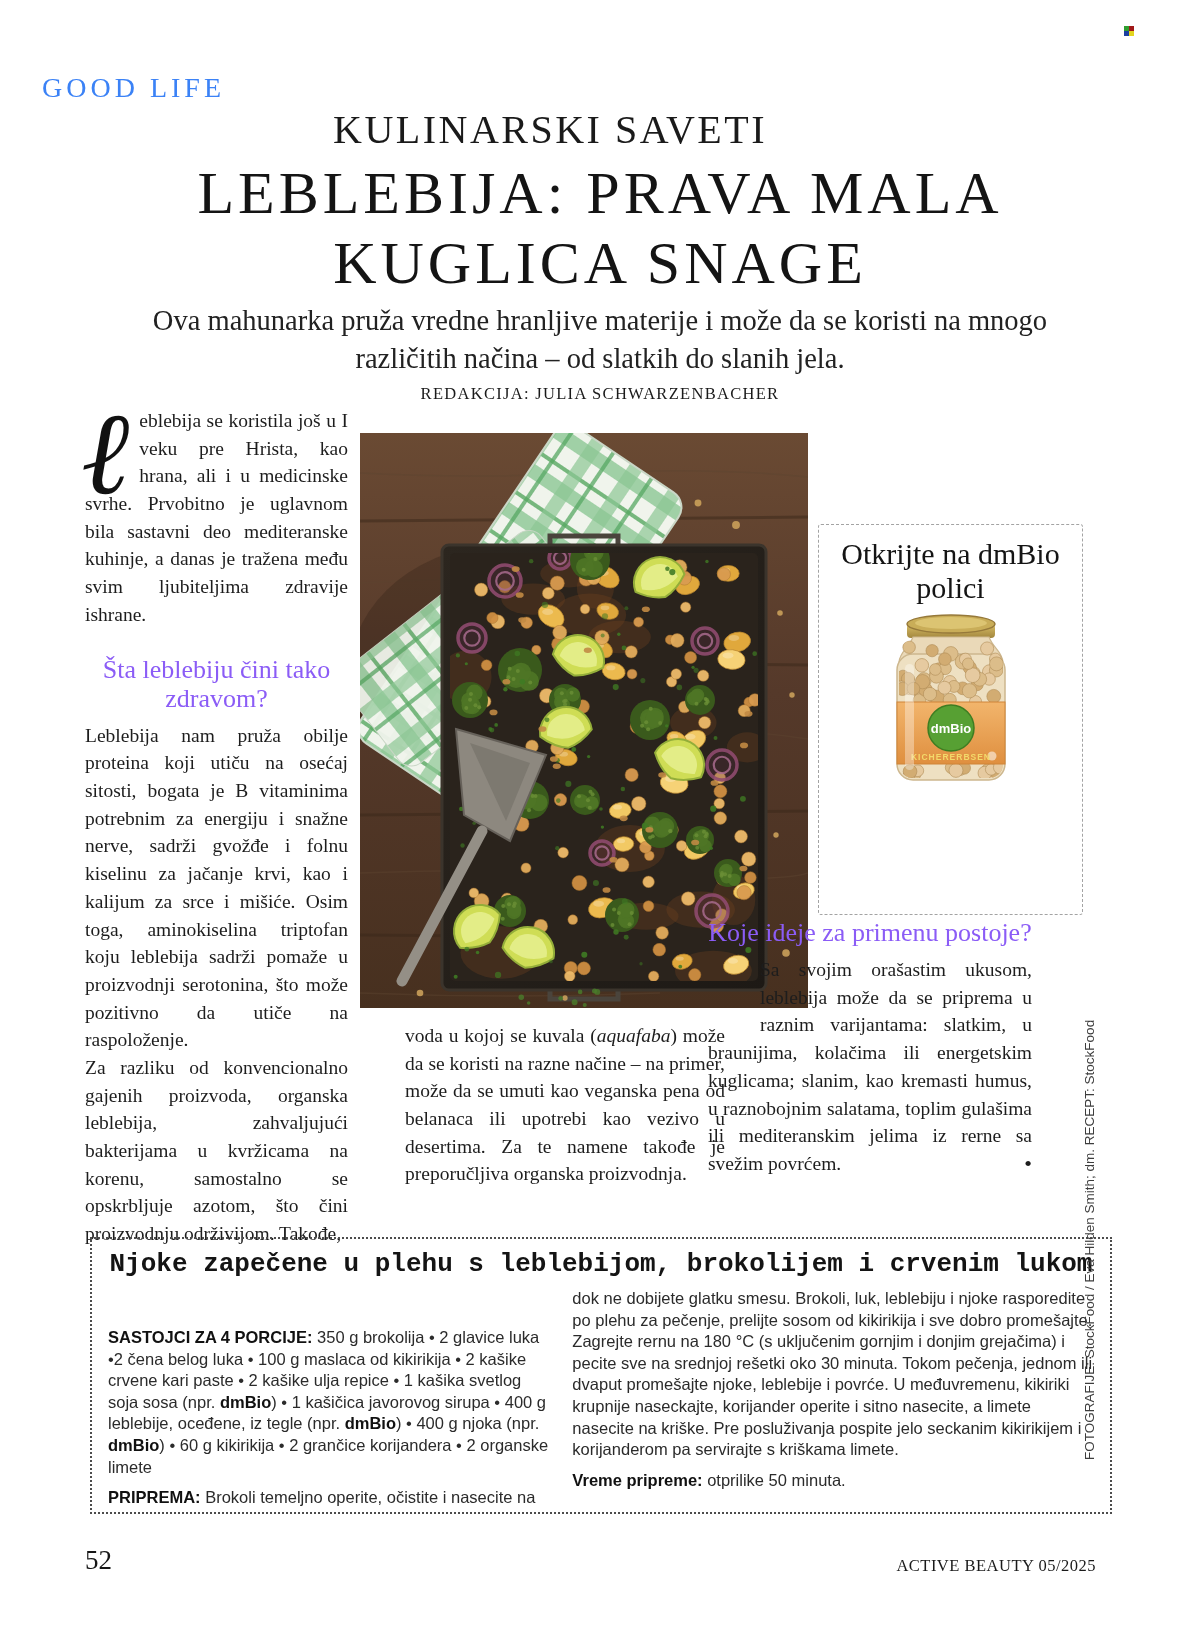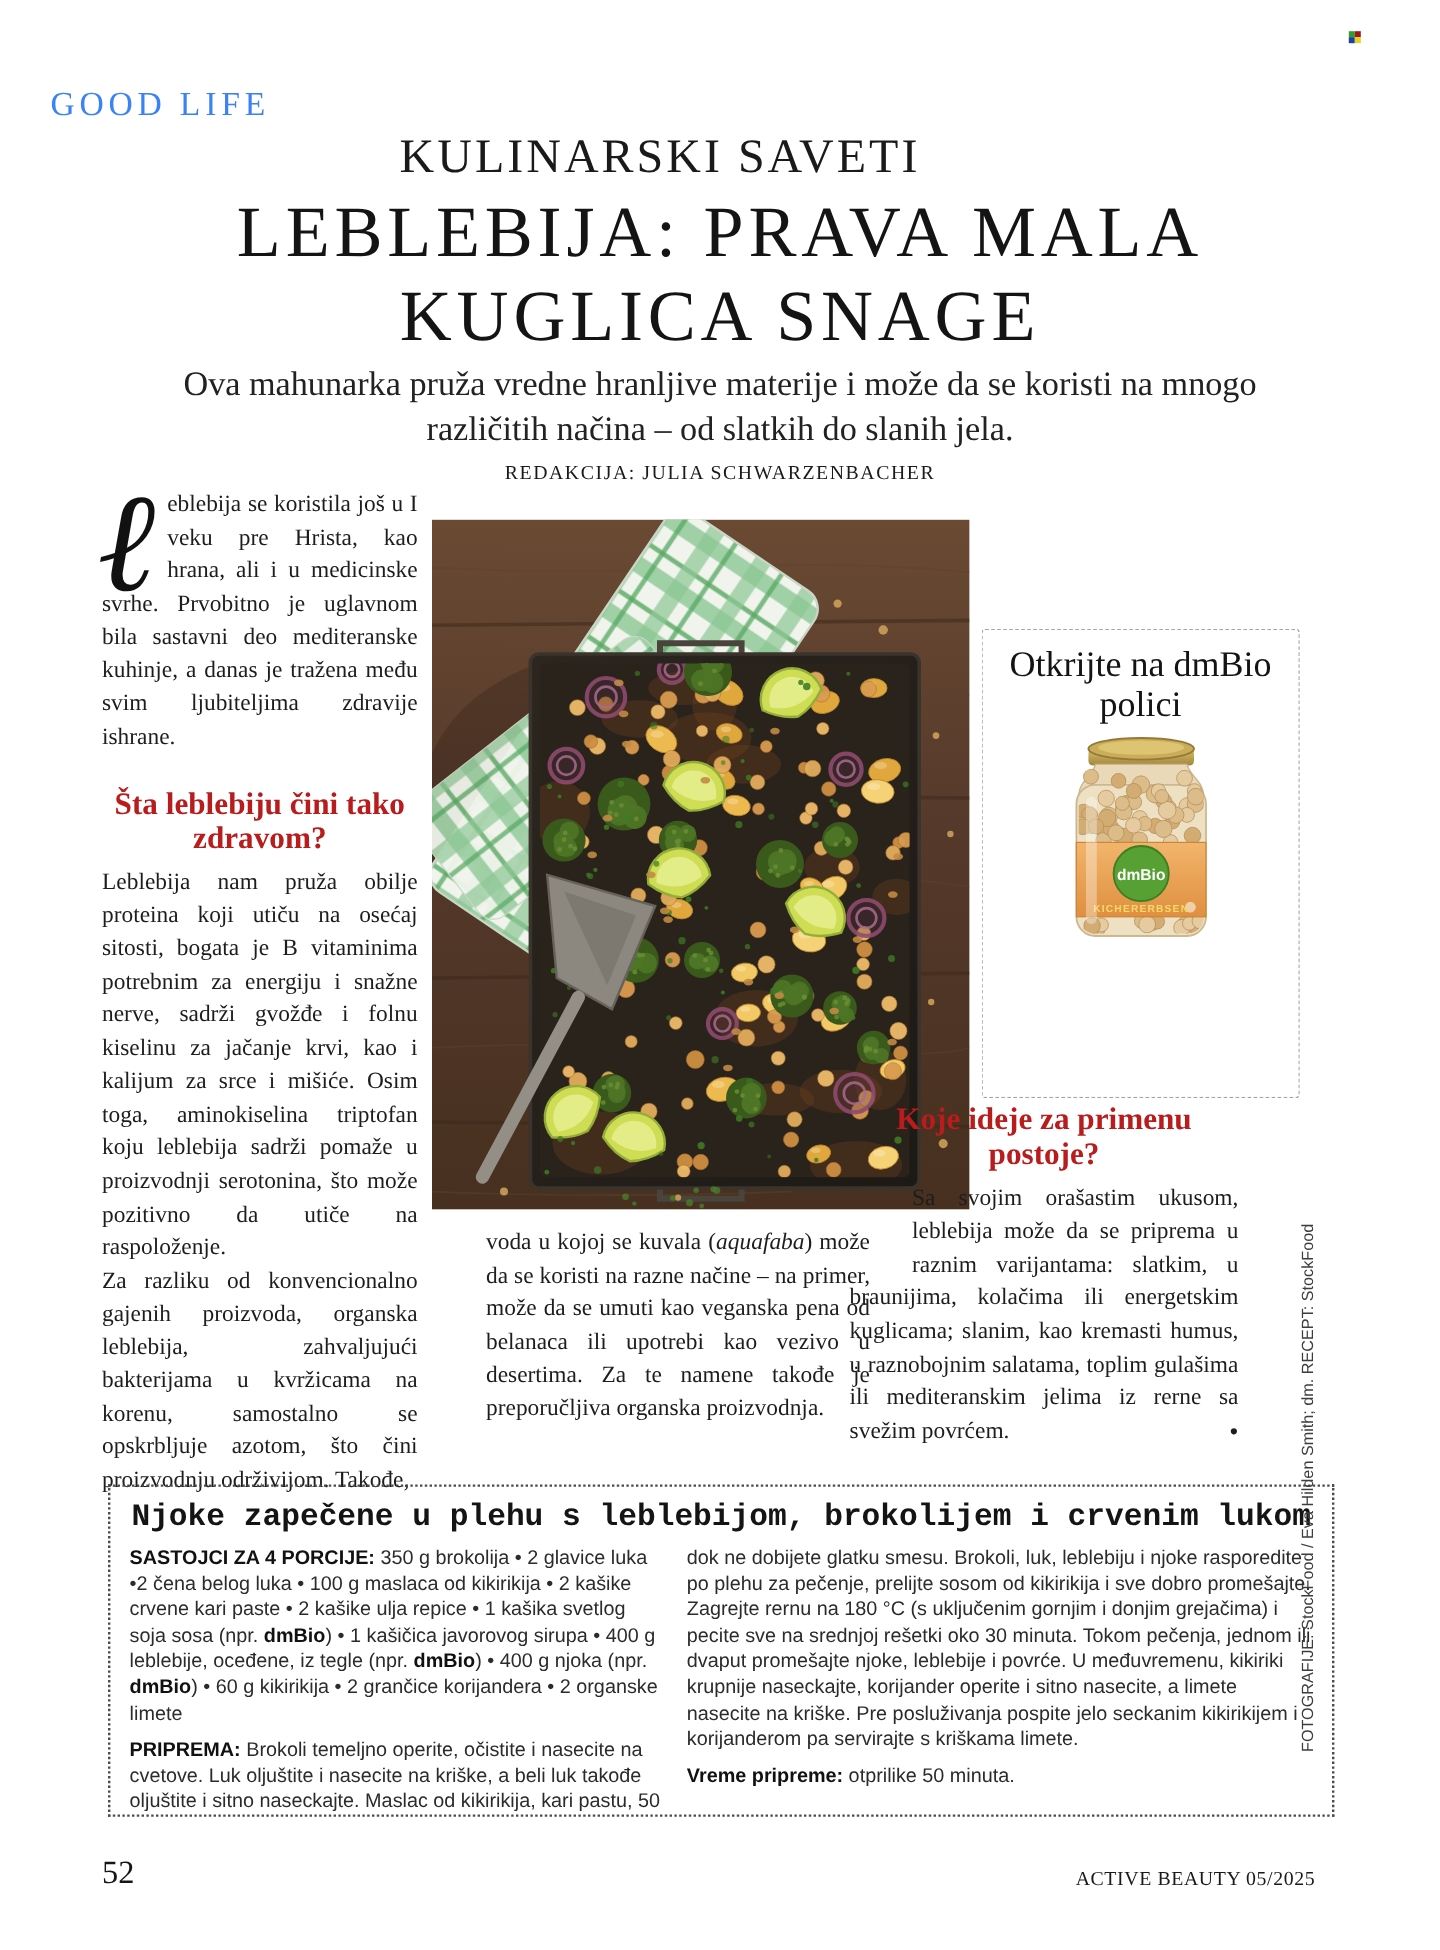--- a/index.html
+++ b/index.html
@@ -7,21 +7,21 @@
   .abs{position:absolute;}
   
   #good-life{left:42px;top:34px;font-size:28px;letter-spacing:4px;color:#3b82f6;margin-top:38px;}
   #corner-logo{left:1124px;top:26px;width:10px;height:10px;display:grid;grid-template-columns:5px 5px;grid-template-rows:5px 5px;}
   #kicker{left:0;top:106px;width:1100px;text-align:center;font-size:40px;letter-spacing:2.5px;color:#1a1a1a;}
   #headline{left:0;top:158px;width:1200px;text-align:center;font-size:60px;line-height:1.17;letter-spacing:4px;color:#141414;}
   #subtitle{left:150px;top:302px;width:900px;text-align:center;font-size:28.5px;line-height:1.32;color:#222;}
   #byline{left:0;top:384px;width:1200px;text-align:center;font-size:16.5px;letter-spacing:1.3px;color:#1a1a1a;}
   
   .bodytext{font-size:19.5px;line-height:1.42;text-align:justify;color:#1d1d1d;}
-  .sechead{font-weight:700;font-size:26px;line-height:1.12;text-align:center;color:#b91c1c;margin:26px 0 9px 0;}
+  .sechead{font-weight:400;font-size:26px;line-height:1.12;text-align:center;color:#8b5cf6;margin:26px 0 9px 0;}
   #col-left{left:85px;top:407px;width:263px;}
   #col-left p{margin:0;}
   #dropcap{float:left;font-family:"DejaVu Serif",serif;font-style:italic;font-size:116px;line-height:.62;padding:10px 10px 0 0;margin-left:-4px;color:#111;}
   #col-mid{left:405px;top:1022px;width:320px;}
   #col-mid p{margin:0;}
   
   #photo{left:360px;top:433px;width:448px;height:575px;}
   
   #sidebar{left:818px;top:524px;width:265px;height:391px;border:1.6px dashed #a3a3a3;border-radius:3px;box-sizing:border-box;padding:12px 14px 8px 14px;text-align:center;}
   #sb-title{font-size:30px;line-height:1.12;color:#141414;}
@@ -31,21 +31,21 @@
   #col-right{left:708px;top:918px;width:324px;}
   #ideas-head{margin:0 0 9px 0;}
   #ideas-para{margin:0;position:relative;padding-bottom:4px;}
   #ideas-spacer{float:left;width:52px;height:58px;}
   #end-bullet{position:absolute;right:0;bottom:2px;font-size:22px;}
   
   #recipe{left:90px;top:1237px;width:1022px;height:277px;border:2px dotted #4c4c4c;box-sizing:border-box;padding:10px 16px;font-family:"Liberation Sans",sans-serif;overflow:hidden;}
   #recipe-title{text-align:center;font-family:Liberation Mono, monospace;font-weight:700;font-size:26px;color:#141414;margin:0 0 9px 0;}
   #recipe-cols{display:flex;gap:20px;}
   #recipe-cols .rc{font-size:16.5px;line-height:1.31;color:#2b2b2b;text-align:left;}
-  #rc-left{width:46%;}
+  #rc-left{width:46%;margin-top:39px;}
   #rc-right{width:54%;}
   #recipe p{margin:0 0 9px 0;}
   #recipe .seg-b{font-weight:700;color:#111;}
   .seg-i{font-style:italic;}
   .seg-b{font-weight:700;}
   
   #pgnum{left:85px;top:1545px;font-size:27px;color:#161616;}
   #foot-right{right:104px;top:1556px;font-size:16.5px;letter-spacing:.5px;color:#1a1a1a;}
   #credit{left:1082px;top:1000px;height:460px;width:22px;font-family:"Liberation Sans",sans-serif;font-size:13.5px;color:#3d3d3d;writing-mode:vertical-rl;transform:rotate(180deg);white-space:nowrap;}
   svg text{font-family:"Liberation Sans",sans-serif;}

